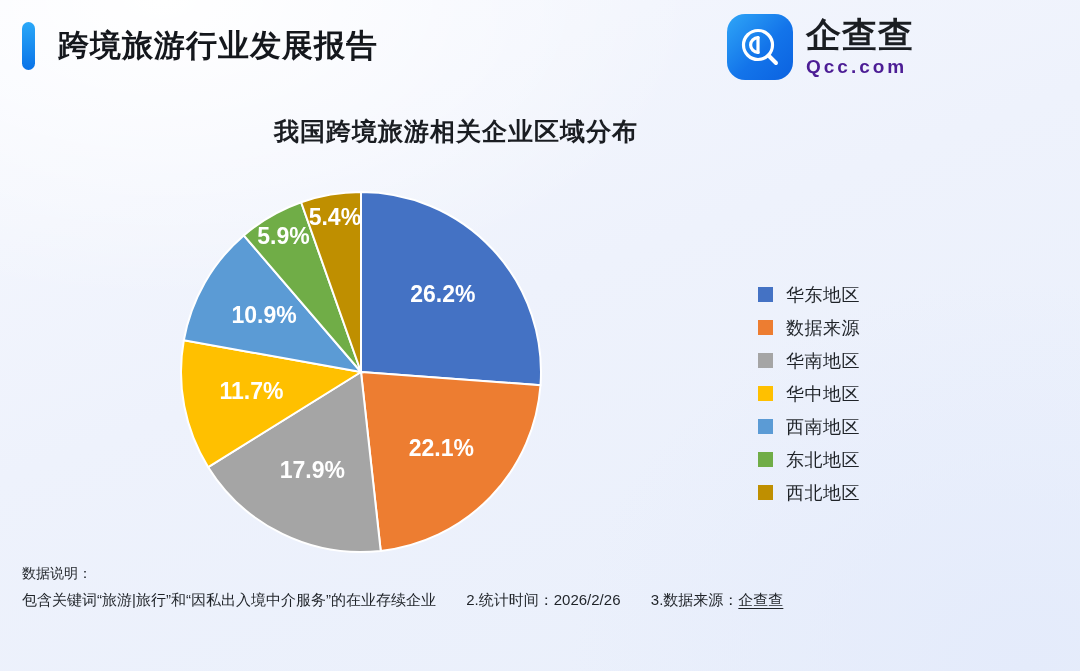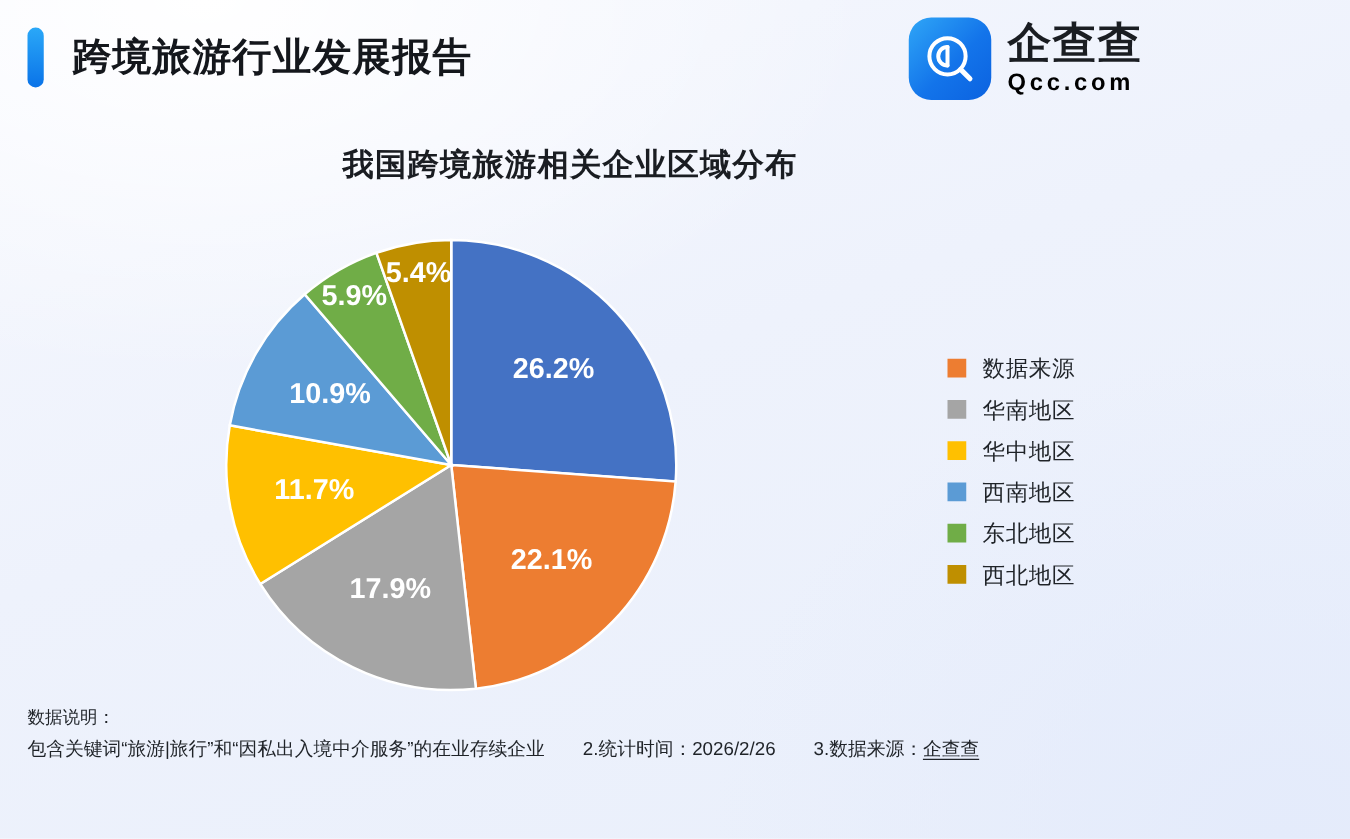--- a/index.html
+++ b/index.html
@@ -40,21 +40,21 @@
     width:66px; height:66px; border-radius:18px;
     background:linear-gradient(135deg,#2fa6f7 0%,#1374ea 55%,#0b62e0 100%);
     display:flex; align-items:center; justify-content:center;
   }
   #brand-text { display:flex; flex-direction:column; align-items:flex-start; }
   #brand-name {
     font-size:35px; font-weight:bold; color:#1a1d22; line-height:38px;
     letter-spacing:1px;
   }
   #brand-domain {
-    font-size:19px; font-weight:bold; color:#000000;
+    font-size:19px; font-weight:bold; color:#4c1d95;
     letter-spacing:3px; line-height:22px; margin-top:2px;
   }
 
   
   #chart-title {
     position:absolute; left:0; top:115px; width:912px;
     text-align:center; font-size:25px; font-weight:bold; color:#1a1d22;
     letter-spacing:1px;
   }
   #chart-area { position:absolute; left:0; top:170px; width:1080px; height:380px; }
@@ -133,20 +133,24 @@
         <text x="142.3" y="292.4" class="slice-label">17.9%</text>
         <text x="81.4" y="213.1" class="slice-label">11.7%</text>
         <text x="94.1" y="136.6" class="slice-label">10.9%</text>
         <text x="113.5" y="58.0" class="slice-label">5.9%</text>
         <text x="164.9" y="39.4" class="slice-label">5.4%</text>
       </g>
   </svg>
 
   <div id="legend">
       <div class="legend-row">
+        <span class="legend-swatch" style="background: rgb(68, 114, 196);"></span>
+        <span class="legend-label">华东地区</span>
+      </div>
+      <div class="legend-row">
         <span class="legend-swatch" style="background: rgb(237, 125, 49);"></span>
         <span class="legend-label">数据来源</span>
       </div>
       <div class="legend-row">
         <span class="legend-swatch" style="background: rgb(165, 165, 165);"></span>
         <span class="legend-label">华南地区</span>
       </div>
       <div class="legend-row">
         <span class="legend-swatch" style="background: rgb(255, 192, 0);"></span>
         <span class="legend-label">华中地区</span>

